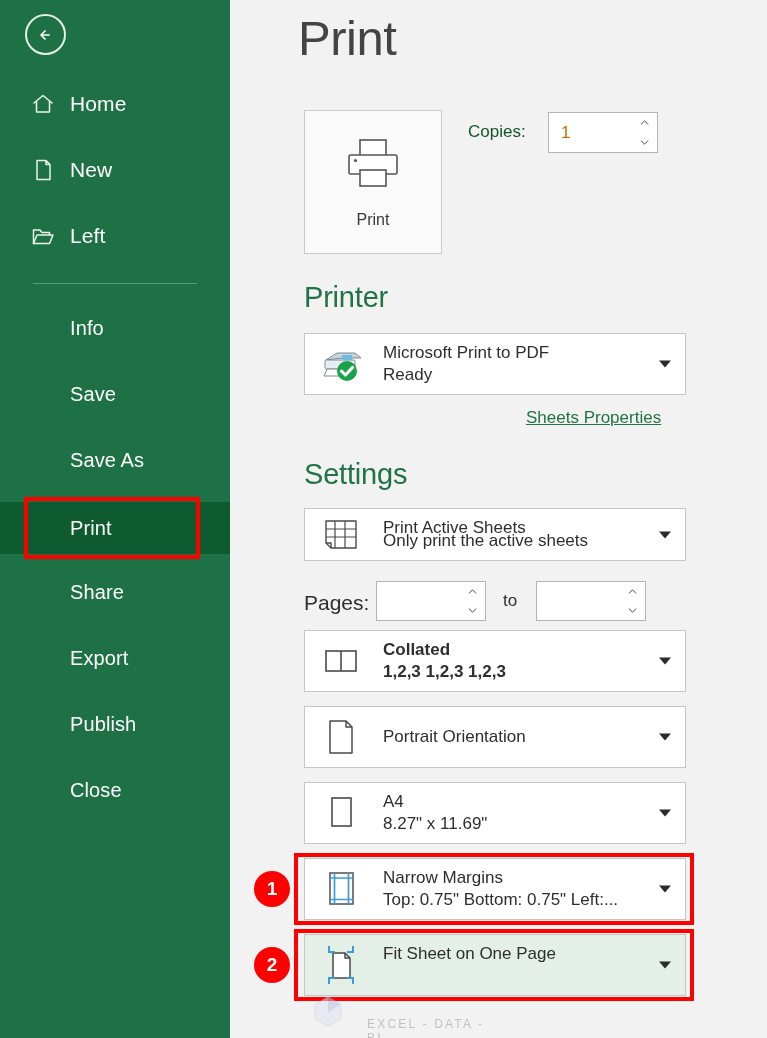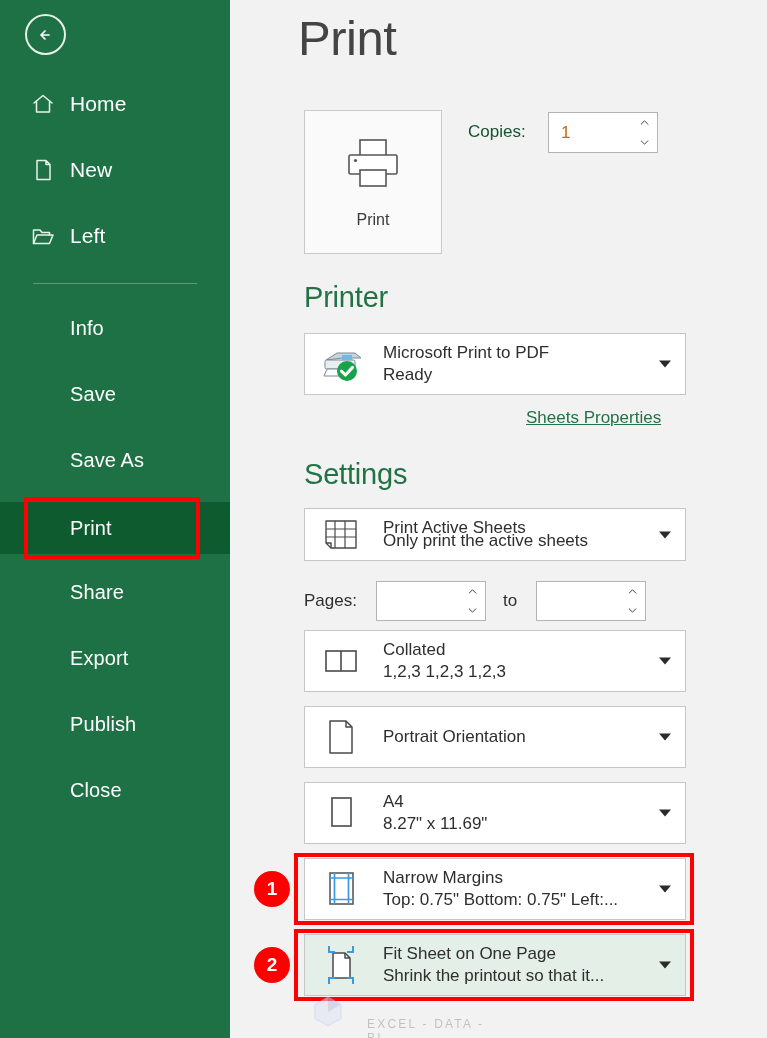--- a/index.html
+++ b/index.html
@@ -137,26 +137,26 @@
   .two-line .t2 { bottom: 9px; }
 
   #printer-row  { left: 74px; top: 333px; width: 382px; height: 62px; }
   #printer-props {
     position: absolute; left: 296px; top: 408px;
     font-size: 17px; color: #217346; text-decoration: underline; cursor: pointer;
   }
 
   #sheets-row   { left: 74px; top: 508px; width: 382px; height: 53px; }
 
-  #pages-label  { position: absolute; left: 74px; top: 591px; font-size: 17px; color: #2e2e2e; }
+  #pages-label  { position: absolute; left: 74px; top: 591px; font-size: 21px; color: #2e2e2e; }
   #pages-from   { position: absolute; left: 146px; top: 581px; width: 110px; height: 40px; background:#fff; border: 1px solid #b4b4b4; }
   #pages-to-lbl { position: absolute; left: 273px; top: 591px; font-size: 17px; color: #2e2e2e; }
   #pages-to     { position: absolute; left: 306px; top: 581px; width: 110px; height: 40px; background:#fff; border: 1px solid #b4b4b4; }
 
-  #collate-row  { left: 74px; top: 630px; width: 382px; height: 62px; }
+  #collate-row  { left: 74px; top: 630px; width: 382px; height: 62px; font-weight: bold; }
   #orient-row   { left: 74px; top: 706px; width: 382px; height: 62px; }
   #paper-row    { left: 74px; top: 782px; width: 382px; height: 62px; }
   #margins-row  { left: 74px; top: 858px; width: 382px; height: 62px; }
   #scale-row    { left: 74px; top: 934px; width: 382px; height: 62px; background: #e3efe7; }
 
   
   .annot { position: absolute; border: 4px solid #fe0000; pointer-events: none; }
   #annot-1 { left: 294px; top: 853px; width: 400px; height: 72px; }
   #annot-2 { left: 294px; top: 929px; width: 400px; height: 72px; }
 
@@ -404,21 +404,20 @@
         <svg width="44" height="44" viewBox="0 0 44 44">
           <path d="M14 10 H26 L31 15 V35 H14 Z" fill="#ffffff" stroke="#4a4a4a" stroke-width="1.5" stroke-linejoin="round"></path>
           <path d="M26 10 V15 H31" fill="none" stroke="#4a4a4a" stroke-width="1.5" stroke-linejoin="round"></path>
           <path d="M10 4 V9 H15" fill="none" stroke="#3d9ae0" stroke-width="2" stroke-linecap="square"></path>
           <path d="M34 4 V9 H29" fill="none" stroke="#3d9ae0" stroke-width="2" stroke-linecap="square"></path>
           <path d="M10 40 V35 H15" fill="none" stroke="#3d9ae0" stroke-width="2" stroke-linecap="square"></path>
           <path d="M34 40 V35 H29" fill="none" stroke="#3d9ae0" stroke-width="2" stroke-linecap="square"></path>
         </svg>
       </span>
       <span class="t1">Fit Sheet on One Page</span>
-      <span class="t2">Shrink the printout so that it...</span>
       <span class="caret"></span>
     </div>
 
   </div>
 
   <div class="annot" id="annot-1"></div>
   <div class="annot" id="annot-2"></div>
   <div class="badge" id="badge-1">1</div>
   <div class="badge" id="badge-2">2</div>
 

